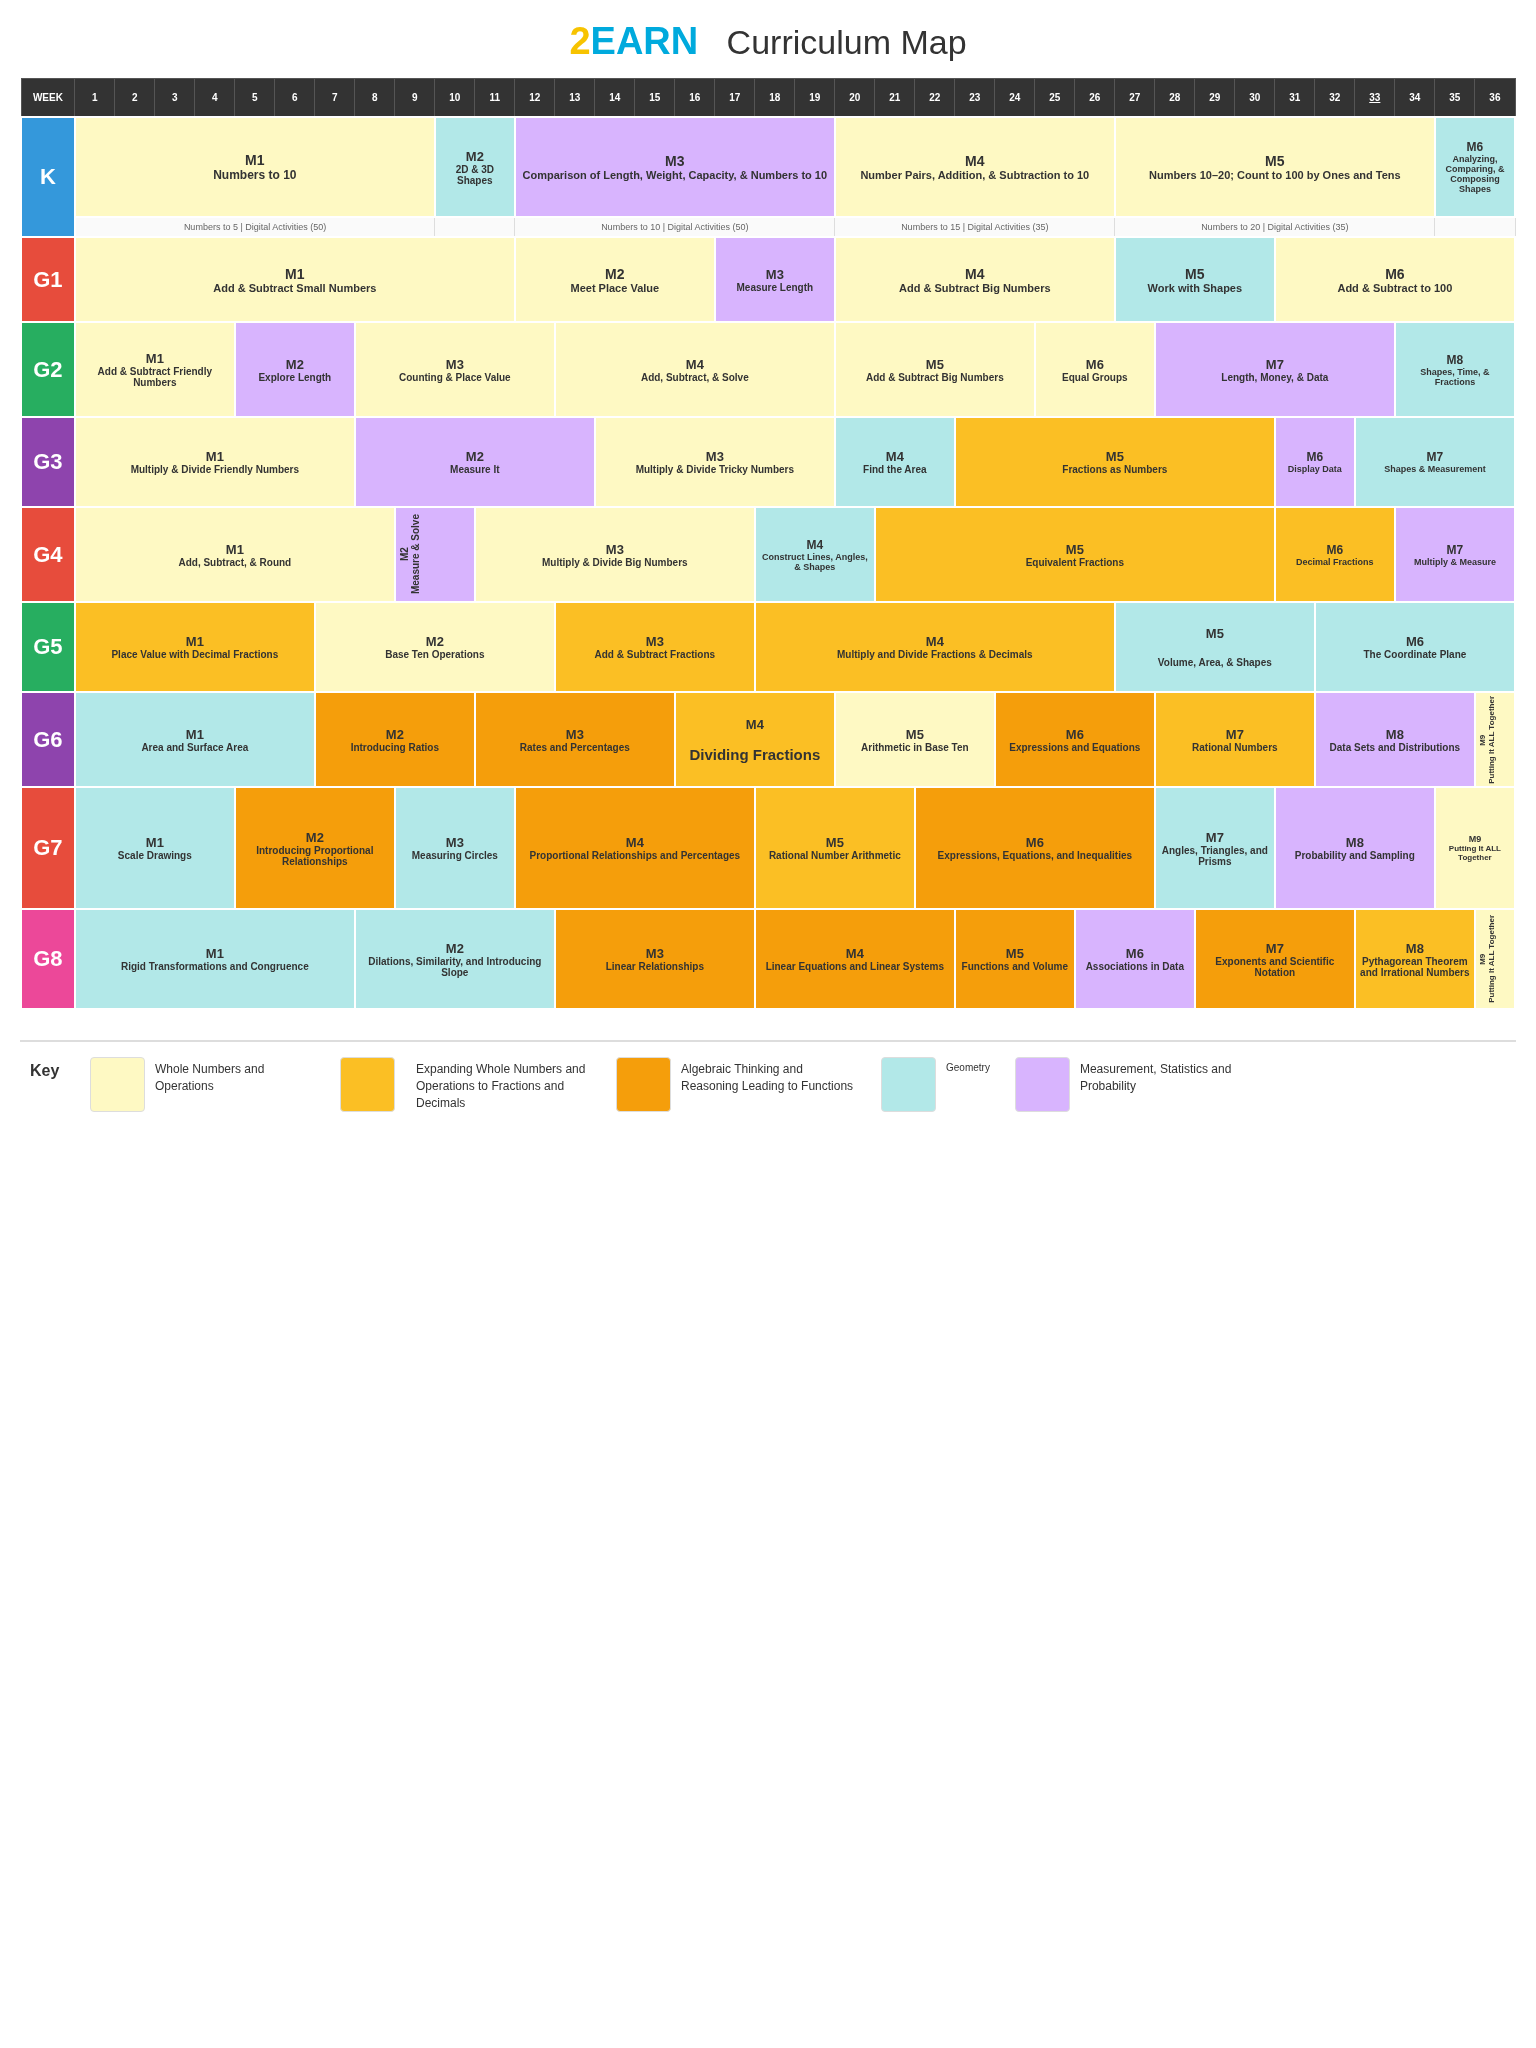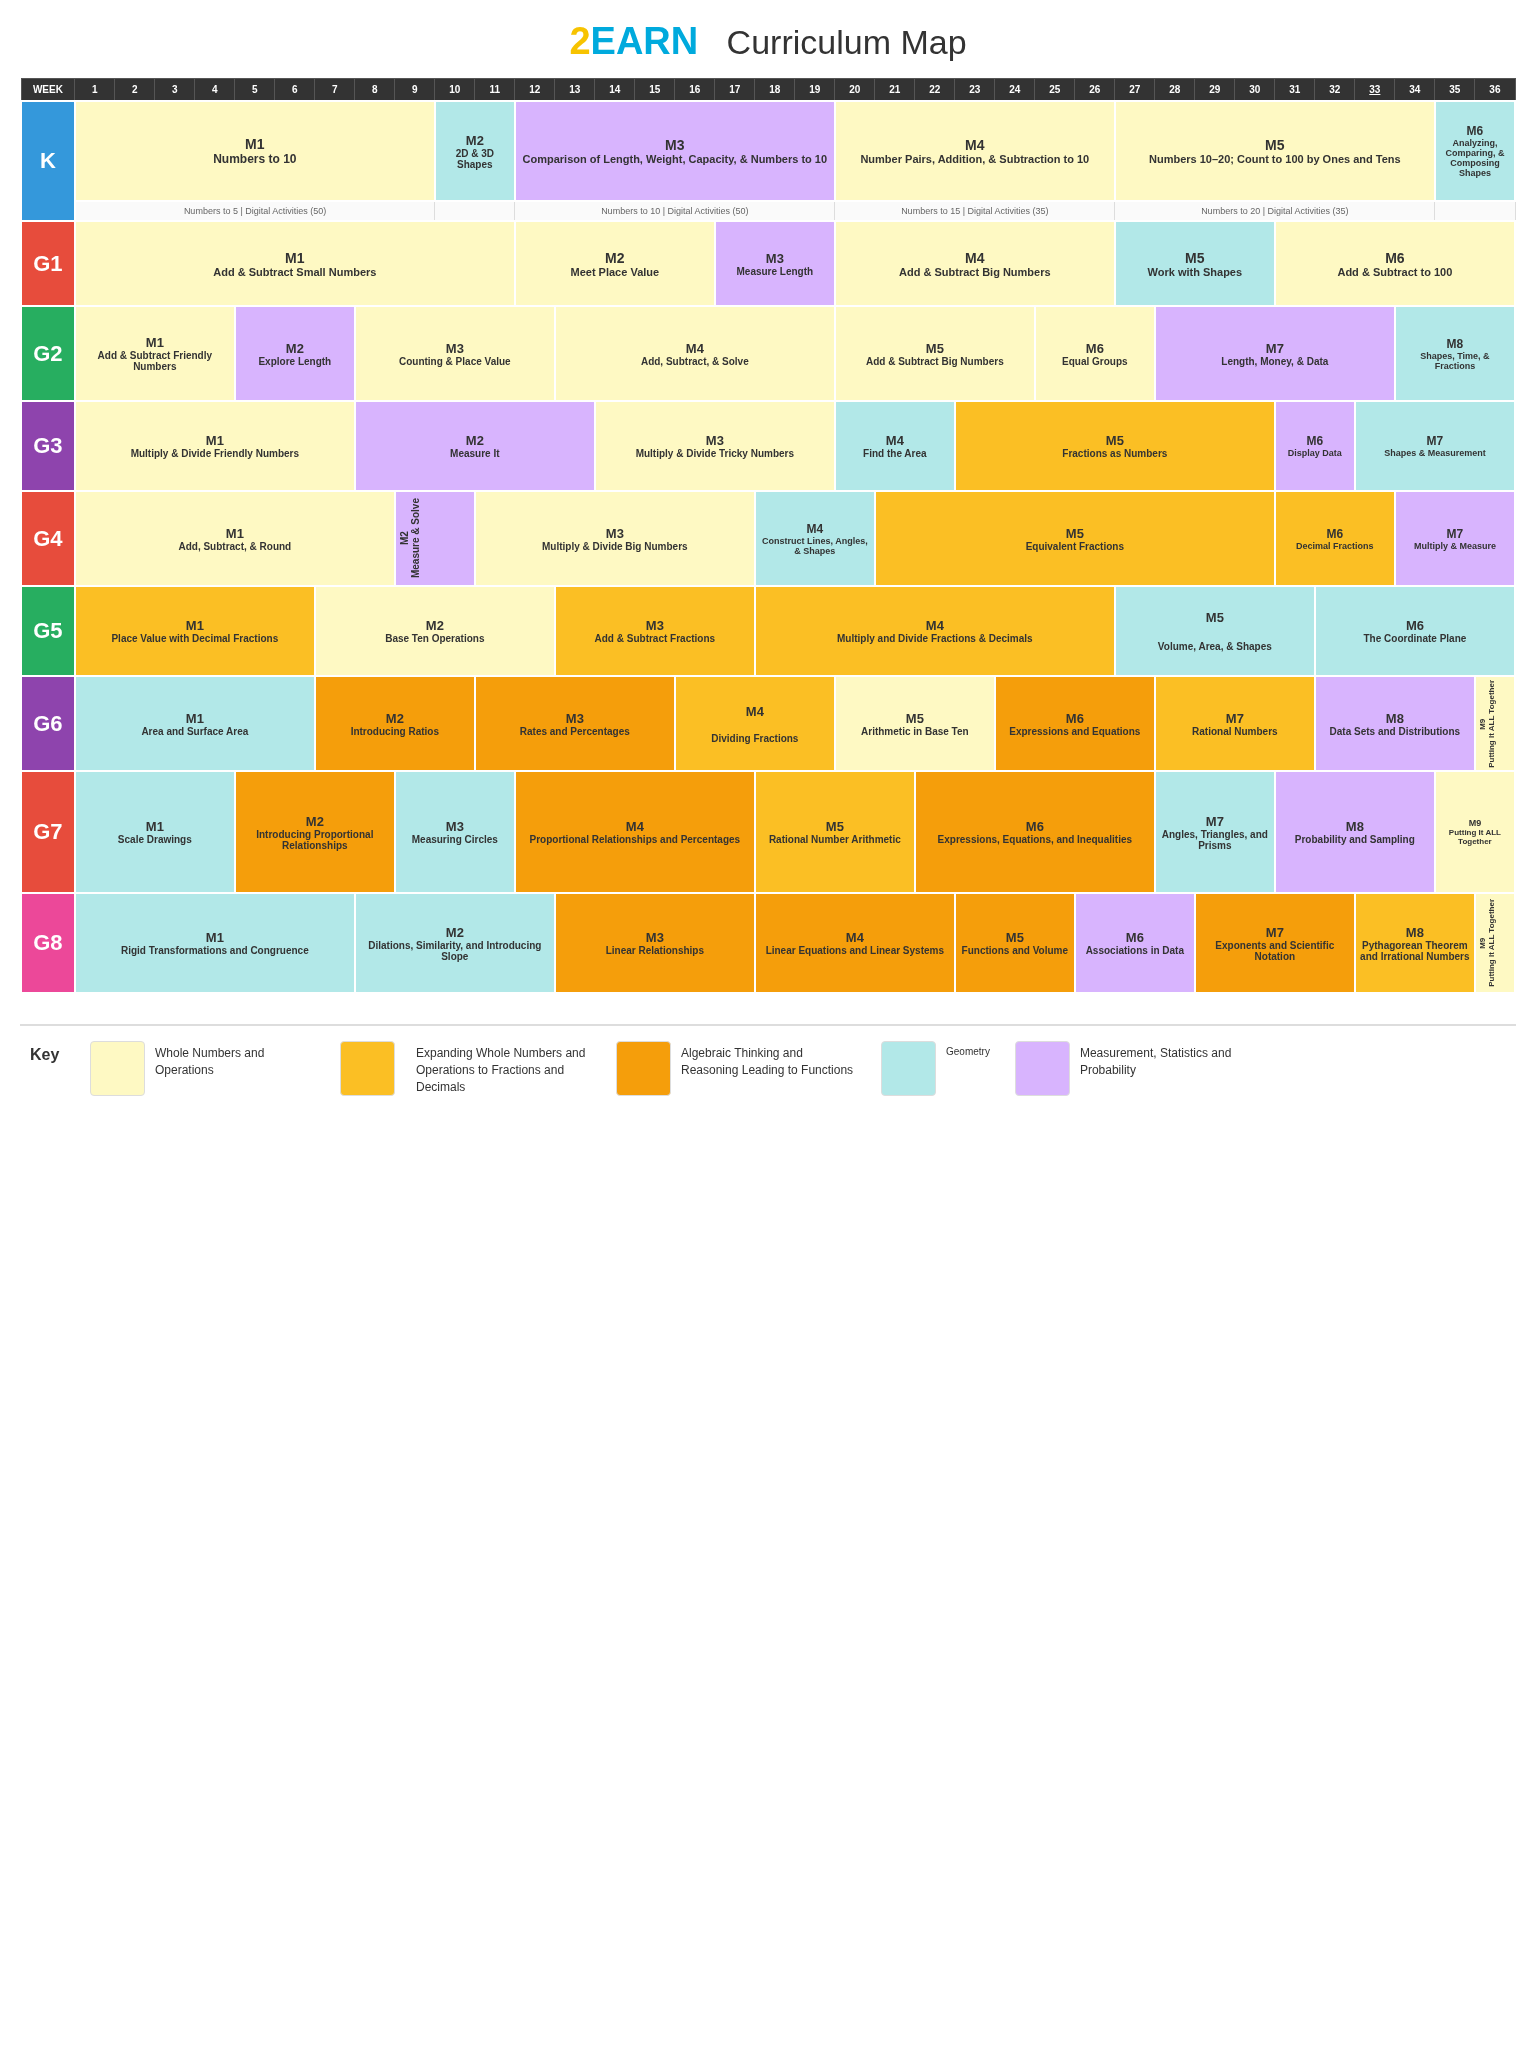--- a/index.html
+++ b/index.html
@@ -41,21 +41,21 @@
       <th style="background:#333;color:#fff;font-size:10px;text-align:center;padding:5px 2px;border:1px solid #555;">8</th>
       <th style="background:#333;color:#fff;font-size:10px;text-align:center;padding:5px 2px;border:1px solid #555;">9</th>
       <th style="background:#333;color:#fff;font-size:10px;text-align:center;padding:5px 2px;border:1px solid #555;">10</th>
       <th style="background:#333;color:#fff;font-size:10px;text-align:center;padding:5px 2px;border:1px solid #555;">11</th>
       <th style="background:#333;color:#fff;font-size:10px;text-align:center;padding:5px 2px;border:1px solid #555;">12</th>
       <th style="background:#333;color:#fff;font-size:10px;text-align:center;padding:5px 2px;border:1px solid #555;">13</th>
       <th style="background:#333;color:#fff;font-size:10px;text-align:center;padding:5px 2px;border:1px solid #555;">14</th>
       <th style="background:#333;color:#fff;font-size:10px;text-align:center;padding:5px 2px;border:1px solid #555;">15</th>
       <th style="background:#333;color:#fff;font-size:10px;text-align:center;padding:5px 2px;border:1px solid #555;">16</th>
       <th style="background:#333;color:#fff;font-size:10px;text-align:center;padding:5px 2px;border:1px solid #555;">17</th>
-      <th style="background:#333;color:#fff;font-size:10px;text-align:center;padding:5px 2px;border:1px solid #555;">18</th>
+      <th style="background:#333;color:#fff;font-size:10px;text-align:center;padding:13px 2px;border:1px solid #555;">18</th>
       <th style="background:#333;color:#fff;font-size:10px;text-align:center;padding:5px 2px;border:1px solid #555;">19</th>
       <th style="background:#333;color:#fff;font-size:10px;text-align:center;padding:5px 2px;border:1px solid #555;">20</th>
       <th style="background:#333;color:#fff;font-size:10px;text-align:center;padding:5px 2px;border:1px solid #555;">21</th>
       <th style="background:#333;color:#fff;font-size:10px;text-align:center;padding:5px 2px;border:1px solid #555;">22</th>
       <th style="background:#333;color:#fff;font-size:10px;text-align:center;padding:5px 2px;border:1px solid #555;">23</th>
       <th style="background:#333;color:#fff;font-size:10px;text-align:center;padding:5px 2px;border:1px solid #555;">24</th>
       <th style="background:#333;color:#fff;font-size:10px;text-align:center;padding:5px 2px;border:1px solid #555;">25</th>
       <th style="background:#333;color:#fff;font-size:10px;text-align:center;padding:5px 2px;border:1px solid #555;">26</th>
       <th style="background:#333;color:#fff;font-size:10px;text-align:center;padding:5px 2px;border:1px solid #555;">27</th>
       <th style="background:#333;color:#fff;font-size:10px;text-align:center;padding:5px 2px;border:1px solid #555;">28</th>
@@ -319,21 +319,21 @@
         <div style="font-size:10px;">Introducing Ratios</div>
       </td>
 
       <td colspan="5" style="background:#f59e0b;color:#333;text-align:center;vertical-align:middle;border:2px solid #fff;font-size:11px;font-weight:bold;padding:4px;">
         <div style="font-size:13px;font-weight:bold;">M3</div>
         <div style="font-size:10px;">Rates and Percentages</div>
       </td>
 
       <td colspan="4" style="background:#fbbf24;color:#333;text-align:center;vertical-align:middle;border:2px solid #fff;font-size:11px;font-weight:bold;padding:4px;">
         <div style="font-size:13px;font-weight:bold;">M4</div>
-        <div style="font-size:10px;margin-top:14px;">Dividing Fractions</div>
+        <div style="font-size:15px;margin-top:14px;">Dividing Fractions</div>
       </td>
 
       <td colspan="4" style="background:#fef9c3;color:#333;text-align:center;vertical-align:middle;border:2px solid #fff;font-size:11px;font-weight:bold;padding:4px;">
         <div style="font-size:13px;font-weight:bold;">M5</div>
         <div style="font-size:10px;">Arithmetic in Base Ten</div>
       </td>
 
       <td colspan="4" style="background:#f59e0b;color:#333;text-align:center;vertical-align:middle;border:2px solid #fff;font-size:11px;font-weight:bold;padding:4px;">
         <div style="font-size:13px;font-weight:bold;">M6</div>
         <div style="font-size:10px;">Expressions and Equations</div>

